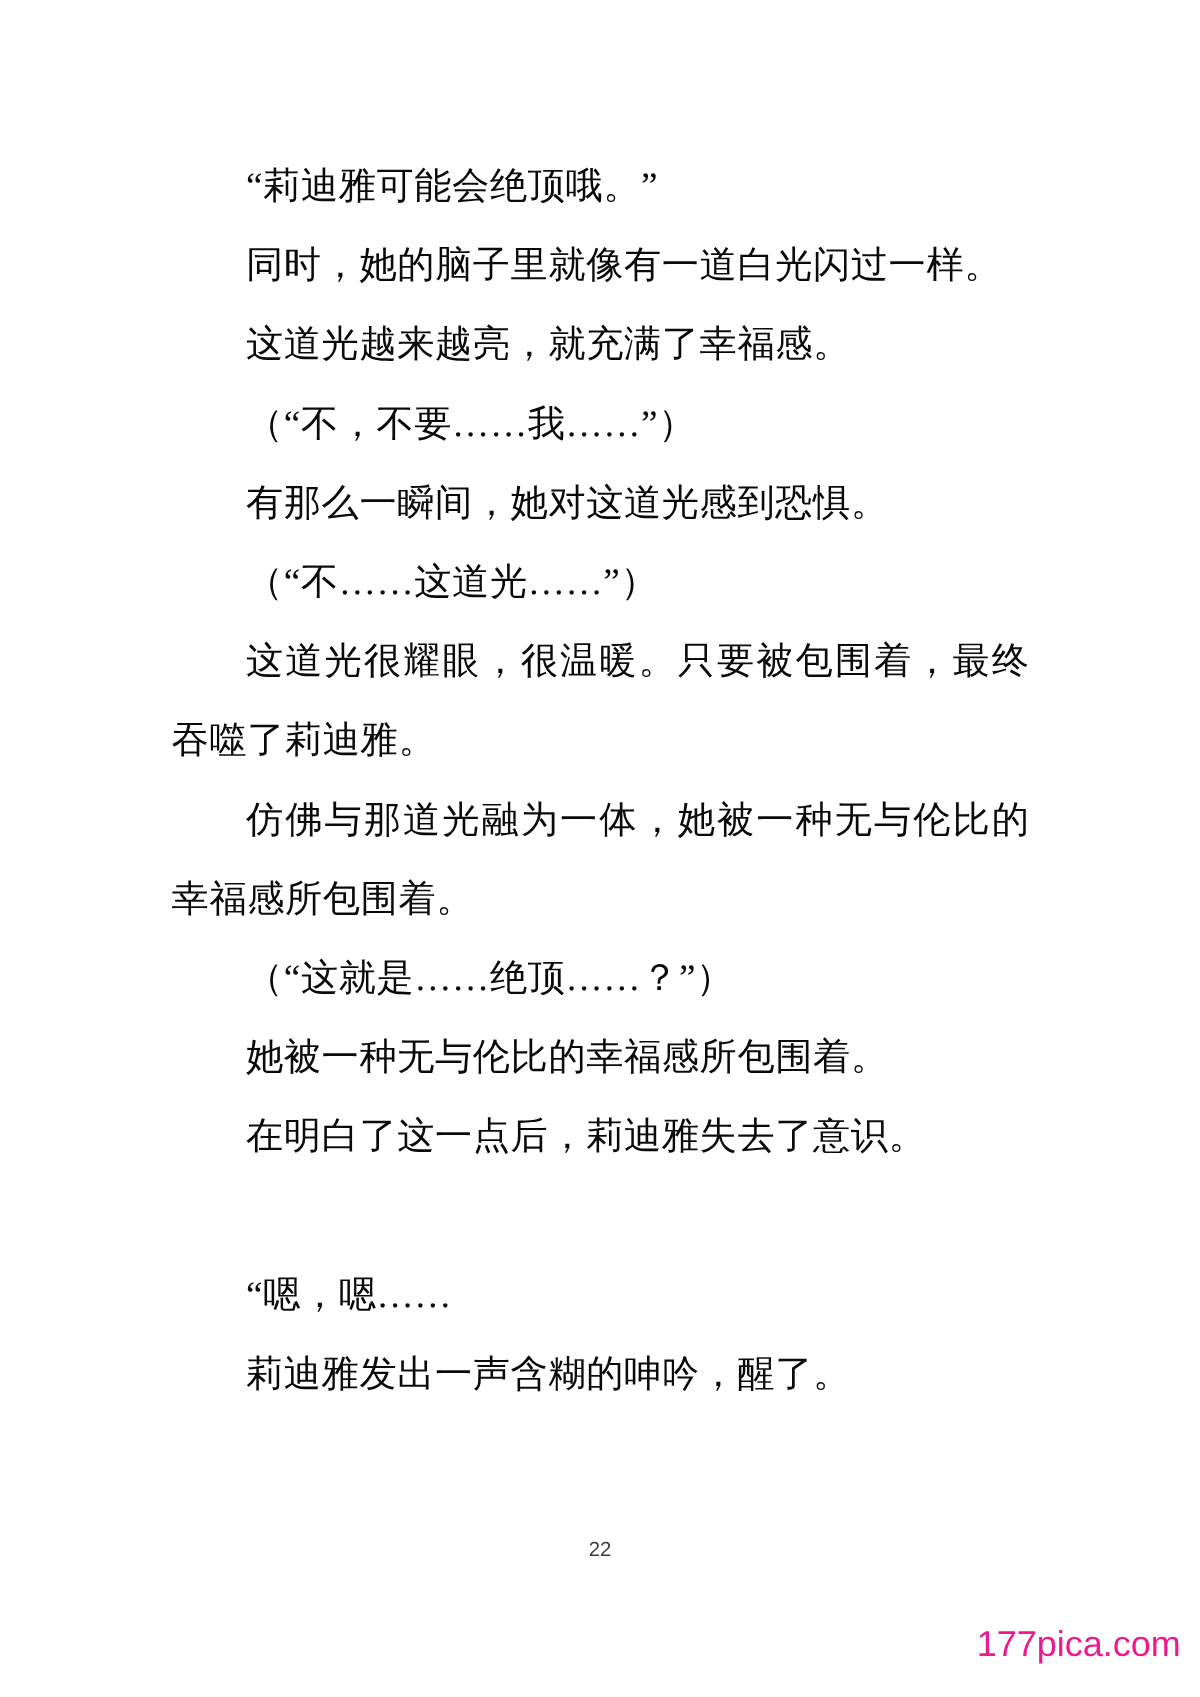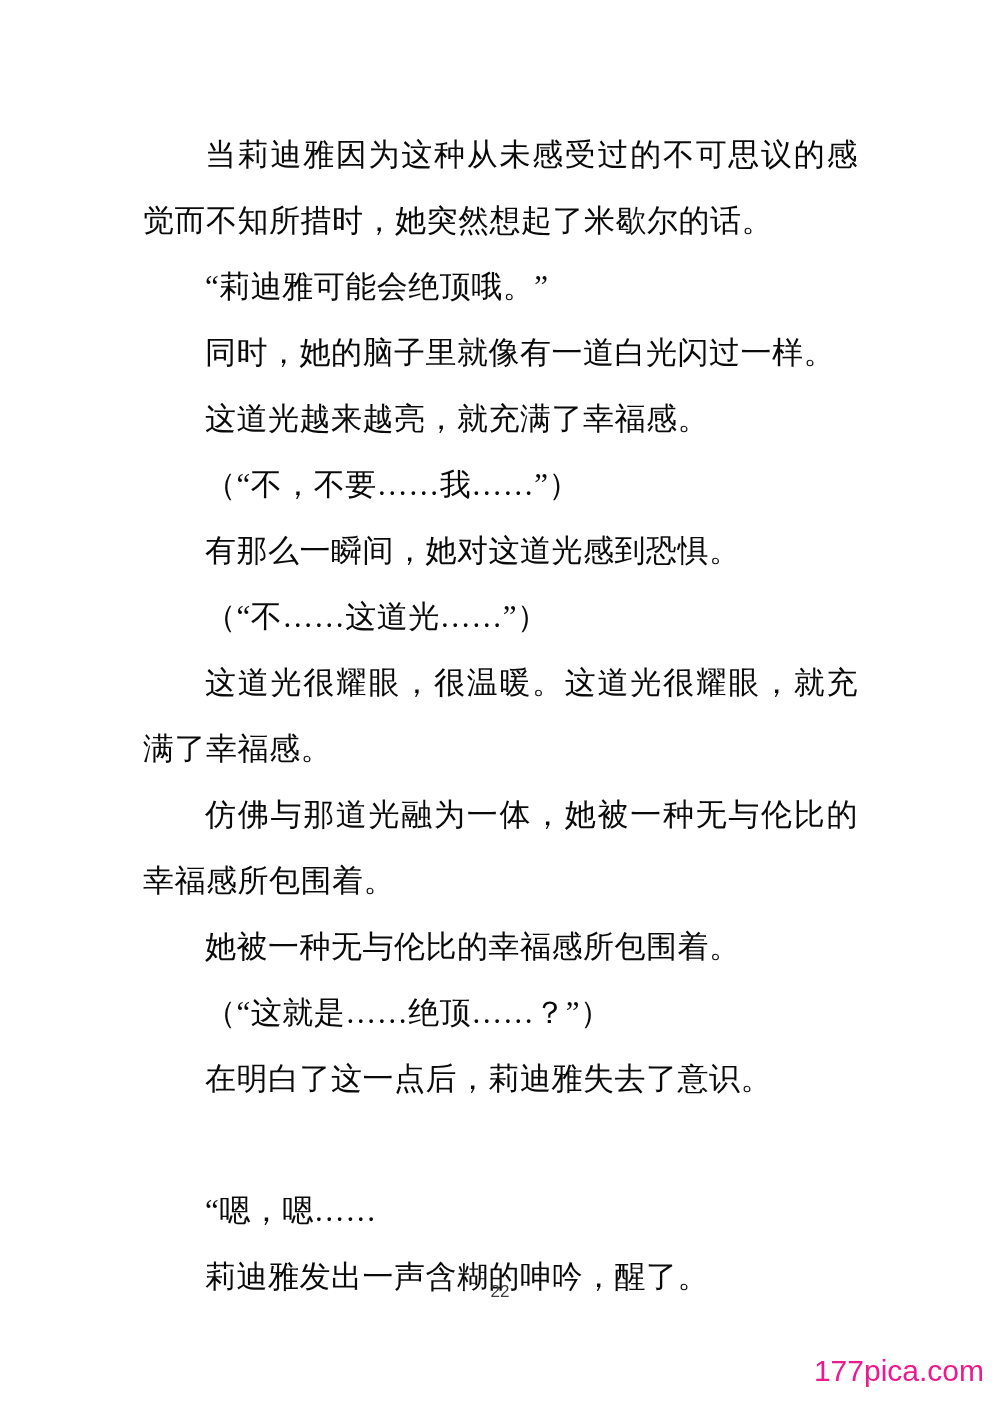--- a/index.html
+++ b/index.html
@@ -51,31 +51,30 @@
     font-size: 30px;
     font-family: "Liberation Sans", sans-serif;
     font-weight: 400;
   }
 </style>
 </head>
 <body>
 
 <div class="page" style="background: rgb(255, 255, 255);">
   <div class="text-body">
-      <p class="para">当莉迪雅因为这种从未感受过的不可思议的感觉而不知所措时，她突然想起了米歇尔的话。</p>
       <p class="para">“莉迪雅可能会绝顶哦。”</p>
       <p class="para">同时，她的脑子里就像有一道白光闪过一样。</p>
       <p class="para">这道光越来越亮，就充满了幸福感。</p>
       <p class="para">（“不，不要……我……”）</p>
       <p class="para">有那么一瞬间，她对这道光感到恐惧。</p>
       <p class="para">（“不……这道光……”）</p>
-      <p class="para">这道光很耀眼，很温暖。这道光很耀眼，就充满了幸福感。</p>
+      <p class="para">这道光很耀眼，很温暖。只要被包围着，最终吞噬了莉迪雅。</p>
       <p class="para">仿佛与那道光融为一体，她被一种无与伦比的幸福感所包围着。</p>
+      <p class="para">（“这就是……绝顶……？”）</p>
       <p class="para">她被一种无与伦比的幸福感所包围着。</p>
-      <p class="para">（“这就是……绝顶……？”）</p>
       <p class="para">在明白了这一点后，莉迪雅失去了意识。</p>
       <p class="para blank"></p>
       <p class="para">“嗯，嗯……</p>
       <p class="para">莉迪雅发出一声含糊的呻吟，醒了。</p>
     </div>
 
   <div class="page-number">22</div>
 
   <div class="watermark" style="color: rgb(236, 26, 143);">177pica.com</div>
 </div>

